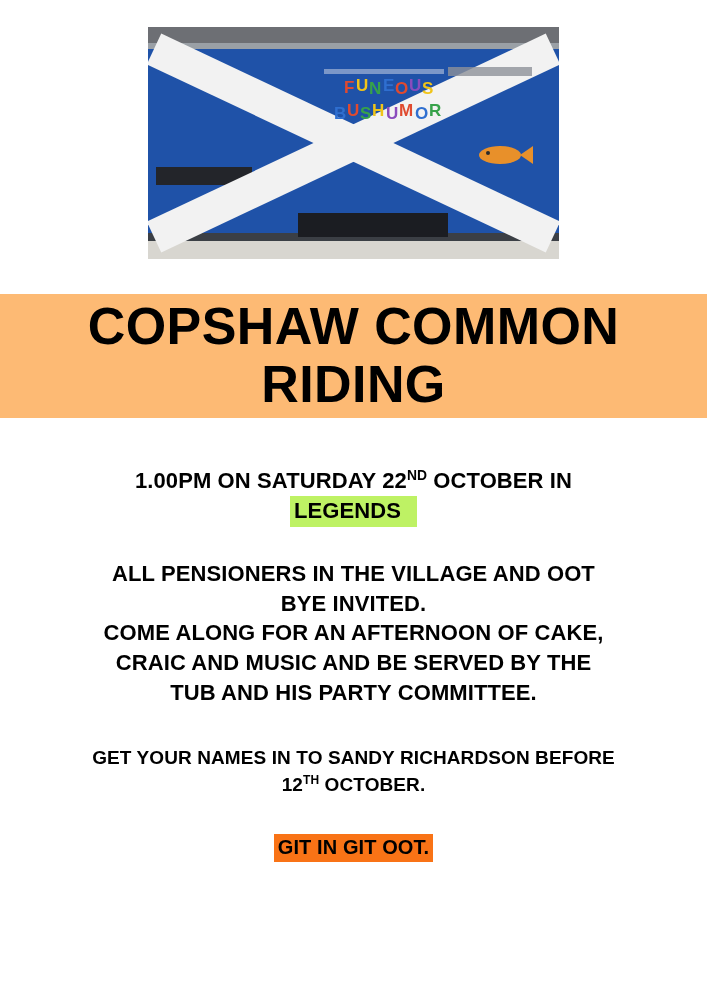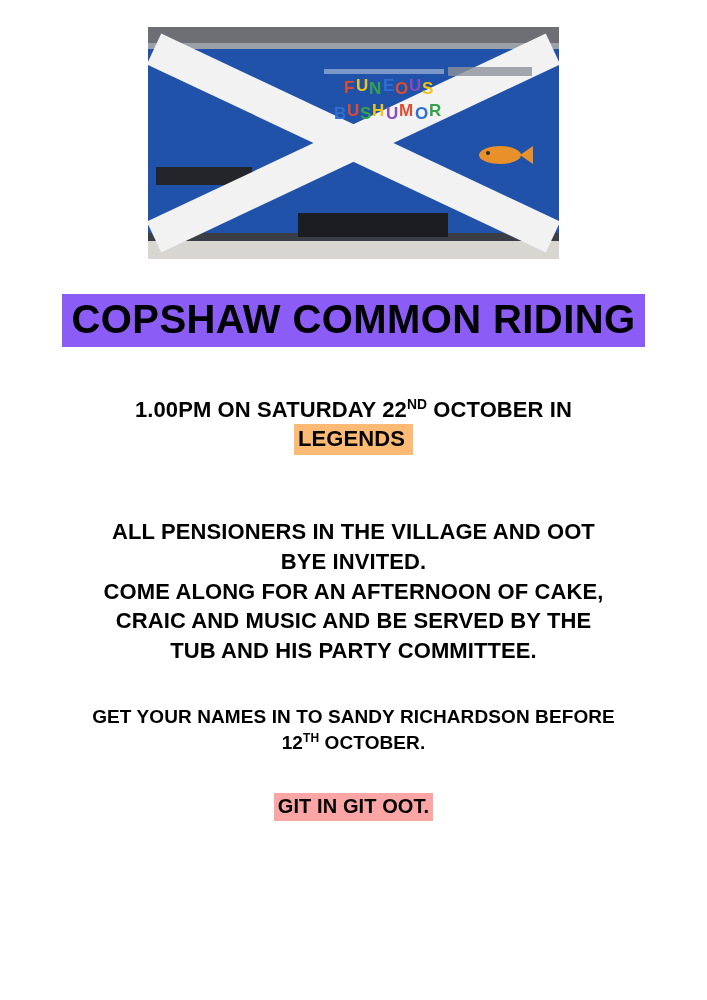--- a/index.html
+++ b/index.html
@@ -36,22 +36,22 @@
     height: 100%;
   }
 
   
   .title-row {
     margin-top: 35px;
     text-align: center;
   }
   .title-hl {
     display: inline-block;
-    background: #8b5cf6;
-    font-size: 40px;
+    background: #fdba74;
+    font-size: 52px;
     font-weight: bold;
     letter-spacing: 0.4px;
     line-height: 1.12;
     padding: 3px 10px 5px 10px;
   }
 
   
   .headline {
     margin-top: 48px;
     text-align: center;
@@ -63,45 +63,45 @@
 
   
   .block {
     text-align: center;
     font-size: 22px;
     font-weight: bold;
     line-height: 1.35;
     letter-spacing: 0.1px;
   }
   .block.when { margin-top: 44px; }
-  .block.invite { margin-top: 62px; }
+  .block.invite { margin-top: 32px; }
   .block.come { }
   .block.names {
     margin-top: 38px;
     font-size: 19px;
     line-height: 1.4;
   }
   sup {
     font-size: 0.63em;
     vertical-align: super;
     line-height: 0;
   }
   .venue-hl {
     display: inline-block;
-    background: #fdba74;
-    padding: 0 8px 1px 4px;
+    background: #bef264;
+    padding: 0 16px 1px 4px;
     color: #000;
   }
   .footer-row {
     margin-top: 36px;
     text-align: center;
   }
   .footer-hl {
     display: inline-block;
-    background: #fca5a5;
+    background: #f97316;
     font-size: 20px;
     font-weight: bold;
     padding: 2px 4px 3px 4px;
     letter-spacing: 0.1px;
   }
 </style>
 </head>
 <body>
 
 <div class="poster">

